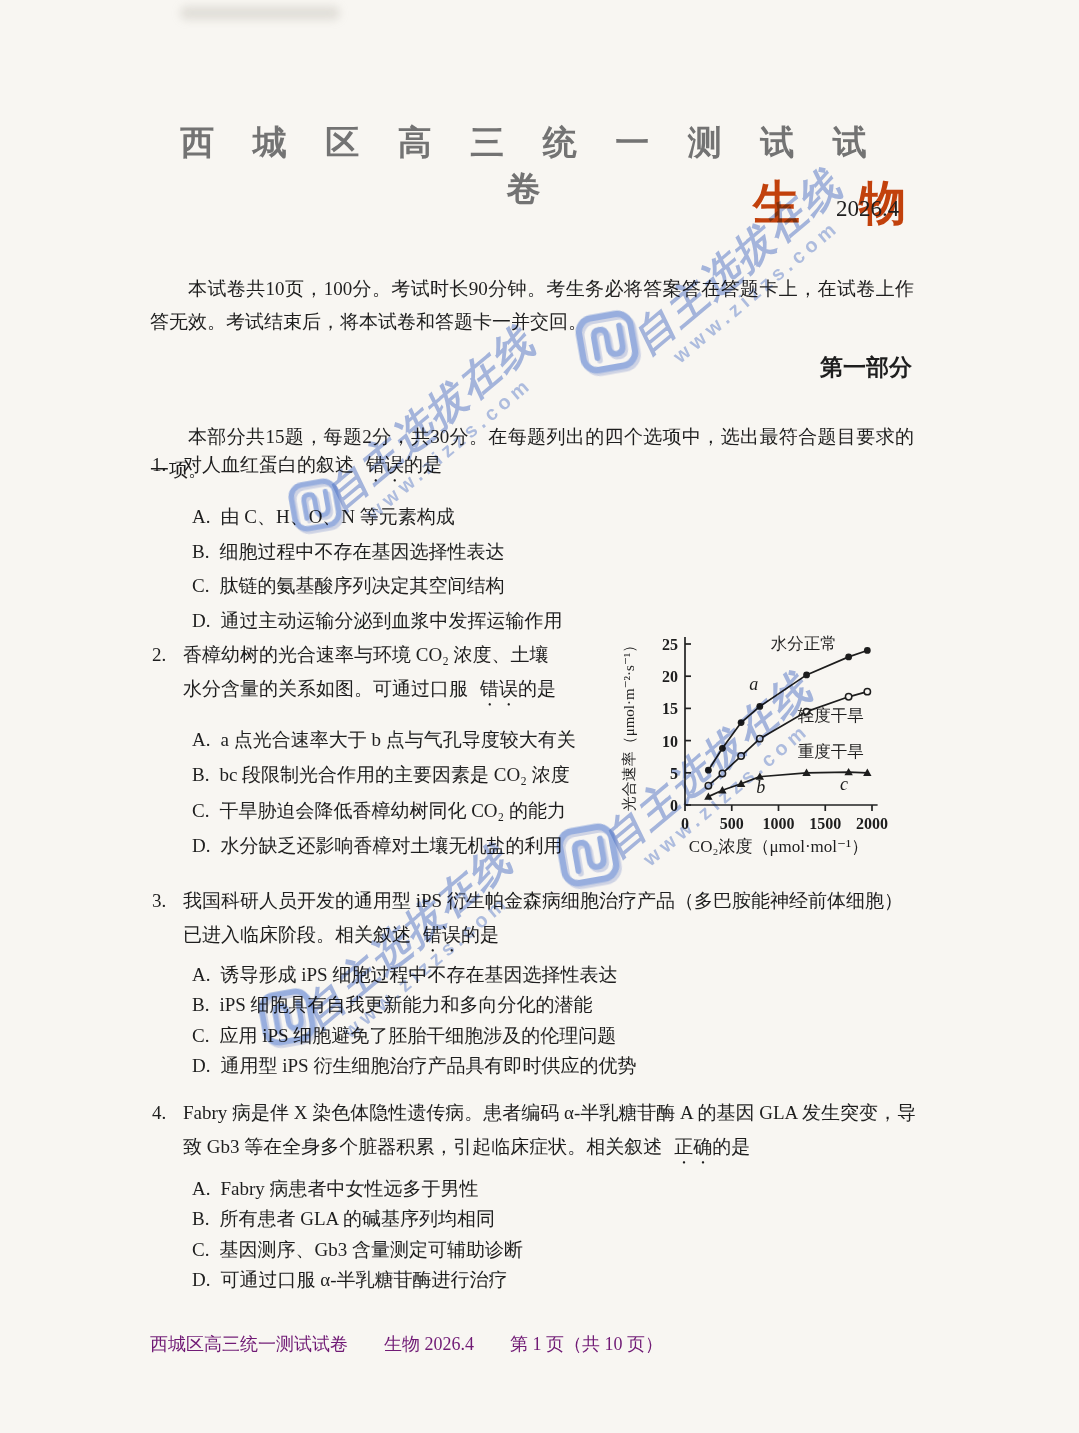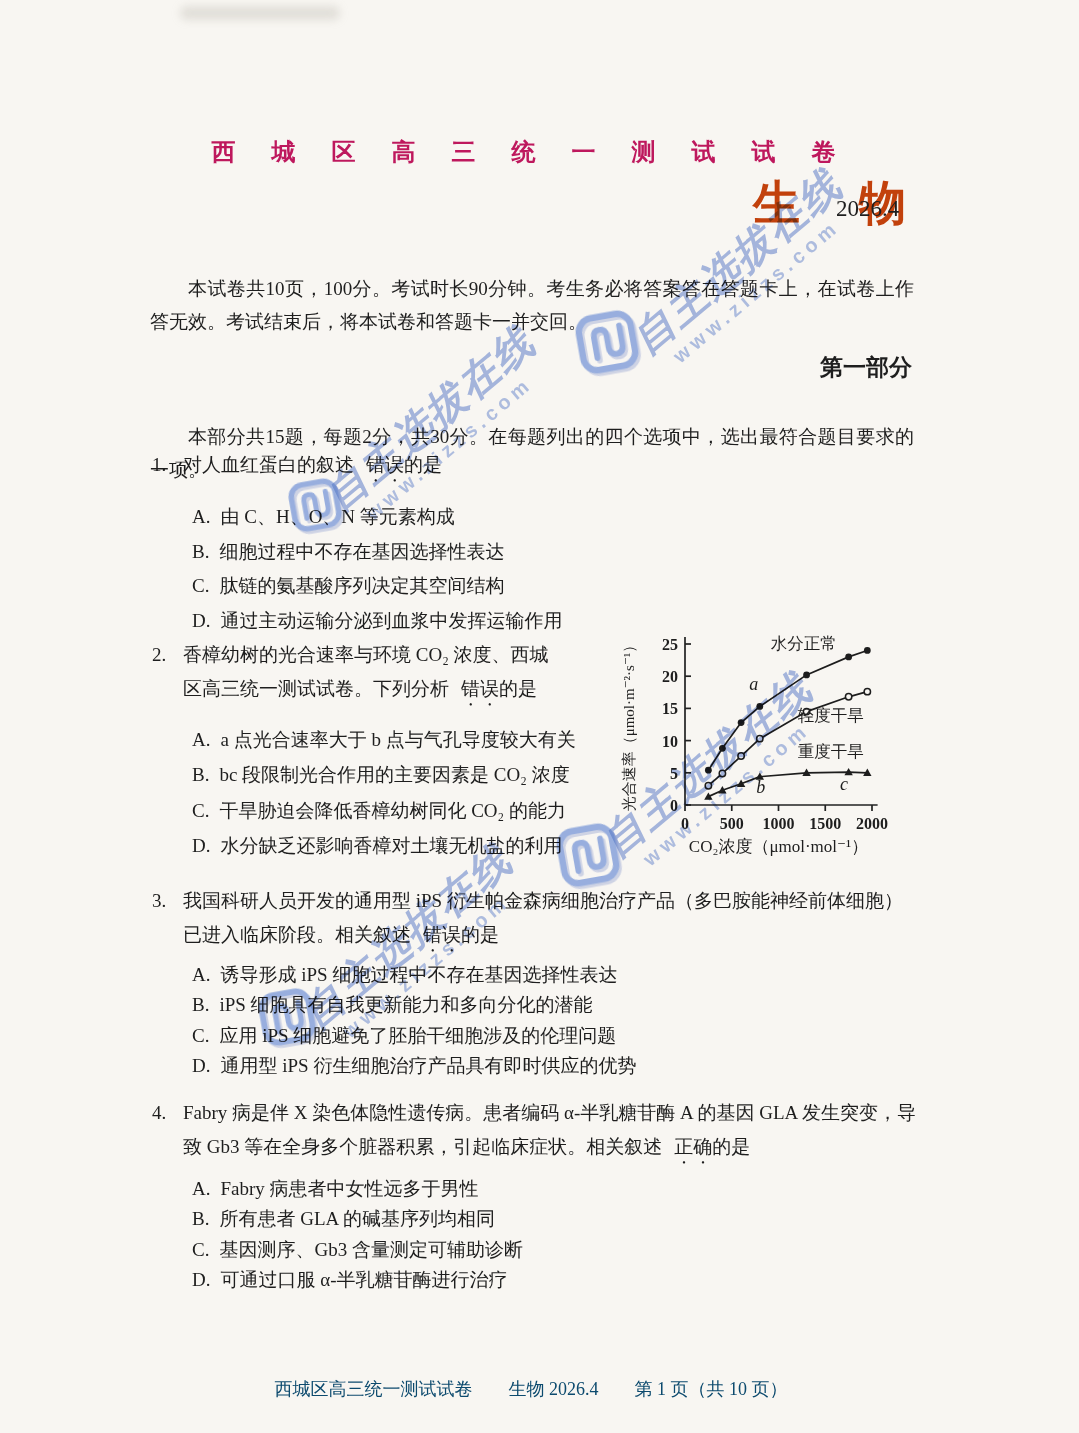--- a/index.html
+++ b/index.html
@@ -4,22 +4,22 @@
 <style>
   html,body{margin:0;padding:0;}
   body{
     width:1079px;height:1433px;position:relative;overflow:hidden;
     background:#f8f6f2;
     font-family:"Liberation Serif","DejaVu Serif",serif;
     color:#1e1e1e;
   }
   .abs{position:absolute;}
   
-  #title1{left:150px;top:136px;width:762px;text-align:center;
-    font-size:24px;font-weight:600;letter-spacing:15px;color:#be185d;}
+  #title1{left:150px;top:120px;width:762px;text-align:center;
+    font-size:34px;font-weight:600;letter-spacing:15px;color:#737373;}
   #subject{left:150px;top:172px;width:762px;text-align:right;
     font-size:47px;font-weight:700;letter-spacing:6px;
     font-family:"Liberation Sans","DejaVu Sans",sans-serif;color:#c2410c;}
   #examdate{left:836px;top:196px;font-size:23px;}
   
   .para{left:150px;width:764px;font-size:19px;line-height:33px;text-align:justify;}
   .indent{text-indent:2em;}
   #intro{top:272px;}
   #sectionTitle{left:150px;top:352px;width:762px;text-align:right;
     font-size:23px;font-weight:700;}
@@ -36,21 +36,21 @@
   #q3{top:884px;} #q3 .stem{margin-bottom:4px;width:734px;} #q3 .opt{line-height:30.5px;}
   #q4{top:1096px;} #q4 .stem{margin-bottom:6px;width:740px;} #q4 .opt{line-height:30.5px;}
   .emph{
     -webkit-text-emphasis:filled dot;-webkit-text-emphasis-position:under right;
     text-emphasis:filled dot;text-emphasis-position:under right;margin-left:12px;
   }
   
   #chartBox{left:618px;top:624px;width:296px;height:252px;}
   #chart-svg text{font-family:"Liberation Serif","DejaVu Serif",serif;fill:#1e1e1e;}
   
-  #footer{left:150px;top:1377px;width:762px;text-align:center;font-size:18px;color:#0c4a6e;}
+  #footer{left:150px;top:1332px;width:762px;font-size:18px;color:#701a75;}
   
   .wm-layer{position:absolute;inset:0;pointer-events:none;mix-blend-mode:multiply;}
   .wm-logo{position:absolute;width:64px;height:64px;transform:rotate(-10deg);opacity:.75;
     filter:drop-shadow(2px 3px 0 rgba(90,115,200,.35));}
   .wm-text{position:absolute;width:250px;text-align:center;
     transform:rotate(-40deg);transform-origin:center;opacity:.78;}
   .wm-script{font-size:41px;font-weight:700;font-style:italic;letter-spacing:2px;
     color:rgba(77,115,205,.62);white-space:nowrap;}
   .wm-url{font-size:20px;font-weight:600;letter-spacing:5px;margin-top:-4px;
     color:rgba(77,115,205,.55);font-family:"Liberation Sans",sans-serif;}
@@ -77,21 +77,21 @@
   <div class="opts">
     <div class="opt"><span class="olabel">A.</span><span>由 C、H、O、N 等元素构成</span></div>
     <div class="opt"><span class="olabel">B.</span><span>细胞过程中不存在基因选择性表达</span></div>
     <div class="opt"><span class="olabel">C.</span><span>肽链的氨基酸序列决定其空间结构</span></div>
     <div class="opt"><span class="olabel">D.</span><span>通过主动运输分泌到血浆中发挥运输作用</span></div>
   </div>
 </div>
 
 <div class="q" id="q2">
   <span class="qnum">2.</span>
-  <div class="stem"><span>香樟幼树的光合速率与环境 CO₂ 浓度、西城区高三统一测试试卷。下列分析</span><span class="emph">错误</span><span>的是</span></div>
+  <div class="stem"><span>香樟幼树的光合速率与环境 CO₂ 浓度、土壤水分含量的关系如图。可通过口服</span><span class="emph">错误</span><span>的是</span></div>
   <div class="opts">
     <div class="opt"><span class="olabel">A.</span><span>a 点光合速率大于 b 点与气孔导度较大有关</span></div>
     <div class="opt"><span class="olabel">B.</span><span>bc 段限制光合作用的主要因素是 CO₂ 浓度</span></div>
     <div class="opt"><span class="olabel">C.</span><span>干旱胁迫会降低香樟幼树同化 CO₂ 的能力</span></div>
     <div class="opt"><span class="olabel">D.</span><span>水分缺乏还影响香樟对土壤无机盐的利用</span></div>
   </div>
 </div>
 
 <div class="abs" id="chartBox">
   <svg id="chart-svg" width="296" height="252" viewBox="0 0 296 252">

